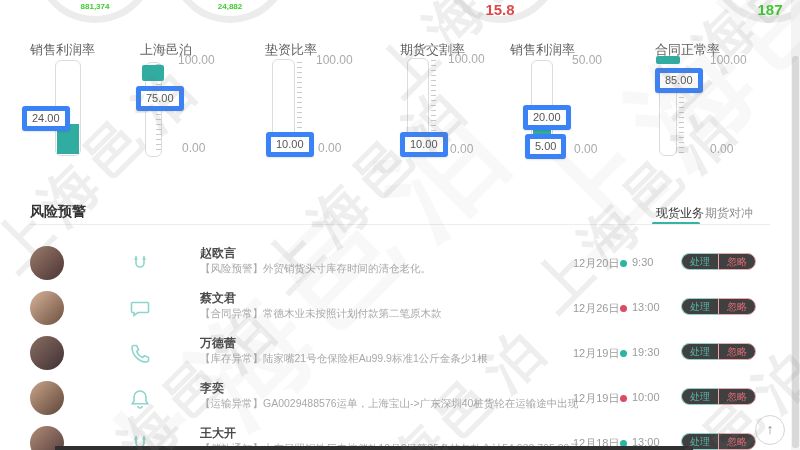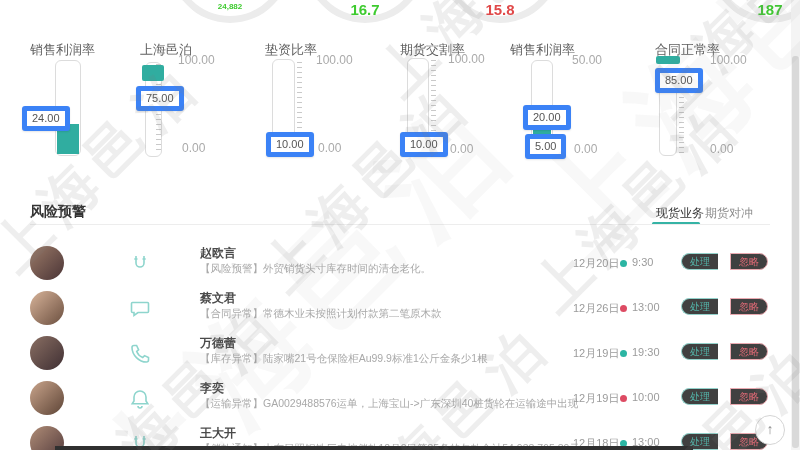--- a/index.html
+++ b/index.html
@@ -34,41 +34,41 @@
   .divider{position:absolute;left:30px;top:224px;width:740px;height:1px;background:#ededed;}
   .avatar{position:absolute;width:34px;height:34px;border-radius:50%;}
   .ricon{position:absolute;width:24px;height:24px;}
   .rname{position:absolute;font-size:12px;font-weight:bold;color:#4a4a4a;}
   .rmsg{position:absolute;font-size:10.5px;color:#a9a9a9;width:378px;white-space:nowrap;overflow:hidden;}
   .rdate,.rtime{position:absolute;font-size:11px;color:#9b9b9b;}
   .dot{position:absolute;width:7px;height:7px;border-radius:50%;}
   .pillwrap{position:absolute;display:flex;}
   .pill{font-size:10px;line-height:15px;height:15px;padding:0 8px;background:#404040;cursor:pointer;}
   .pill.ok{border:1px solid #93d2cb;color:#53b2a7;border-radius:9px 0 0 9px;border-right:none;}
-  .pill.no{border:1px solid #eaa9b0;color:#e06a76;border-radius:0 9px 9px 0;margin-left:12px;}
+  .pill.no{border:1px solid #eaa9b0;color:#e06a76;border-radius:0 9px 9px 0;}
   
   .fab{position:absolute;left:755px;top:415px;width:28px;height:28px;border:1px solid #d5d5d5;
        border-radius:50%;background:#fff;color:#8a8a8a;font-size:14px;text-align:center;line-height:27px;z-index:4;}
   .sbtrack{position:absolute;left:791px;top:0;width:9px;height:450px;background:#f4f4f4;}
   .sbthumb{position:absolute;left:792px;top:56px;width:7px;height:392px;background:#d9d9d9;border-radius:3px;}
   .botbar{position:absolute;left:55px;top:446px;width:638px;height:4px;background:#303030;}
   svg{display:block;}
 </style>
 </head>
 <body>
 
 <div class="stage">
 
+  <div class="gauge" style="left:30px">
+    <div class="ring" style="border-left-color: rgb(62, 203, 47);"></div>
+    <div class="gval sm" style="color: rgb(62, 203, 47);">881,374</div>
+  </div>
   <div class="gauge" style="left:165px">
     <div class="ring" style="border-left-color: rgb(62, 203, 47);"></div>
     <div class="gval sm" style="color: rgb(62, 203, 47);">24,882</div>
-  </div>
-  <div class="gauge" style="left:300px">
-    <div class="ring" style="border-left-color: rgb(62, 203, 47);"></div>
-    <div class="gval lg" style="color: rgb(62, 203, 47);">16.7</div>
   </div>
   <div class="gauge" style="left:435px">
     <div class="ring" style="border-left-color: rgb(224, 72, 72);"></div>
     <div class="gval lg" style="color: rgb(224, 72, 72);">15.8</div>
   </div>
   <div class="gauge" style="left:705px">
     <div class="ring" style="border-left-color: rgb(62, 203, 47);"></div>
     <div class="gval lg" style="color: rgb(62, 203, 47);">187</div>
   </div>
 

